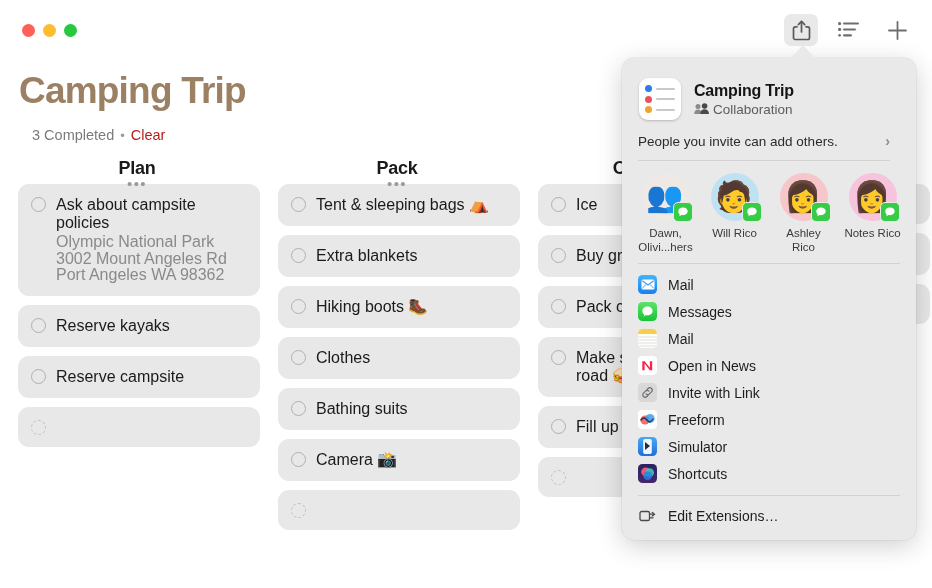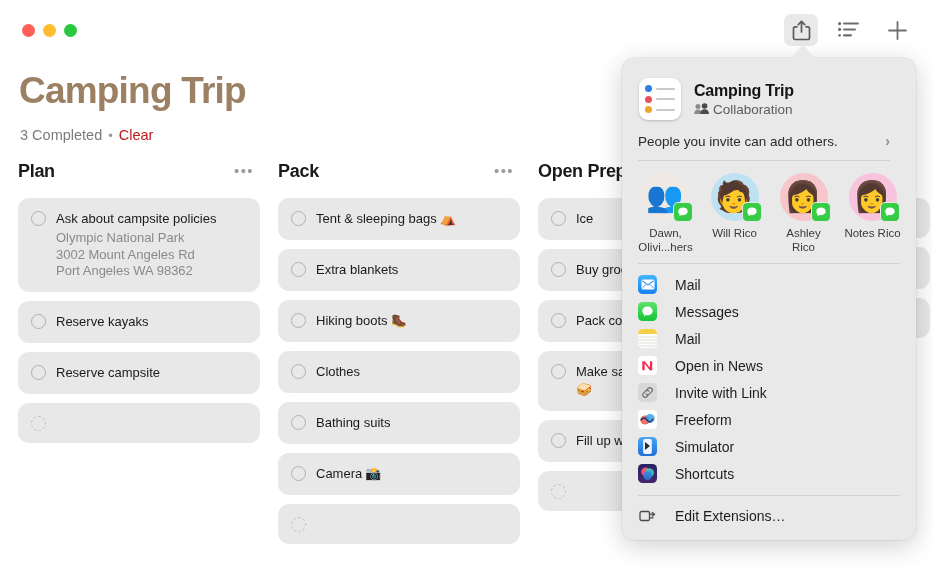--- a/index.html
+++ b/index.html
@@ -67,21 +67,21 @@
     top: 70px;
     left: 19px;
     font-size: 37px;
     font-weight: bold;
     letter-spacing: -0.8px;
     color: #9c8063;
   }
   #subtitle {
     position: absolute;
     top: 127px;
-    left: 20px;
+    left: 32px;
     font-size: 14.5px;
     color: #7b7b7b;
     display: flex;
     align-items: center;
     gap: 6px;
   }
   #subtitle .sep { color: #9a9a9a; font-size: 13px; }
   #subtitle .clear-link { color: #b91c1c; cursor: pointer; }
 
   
@@ -102,22 +102,22 @@
     padding-right: 18px;
     position: relative;
   }
   .column.narrow { width: 150px; flex: 0 0 150px; }
 
   .col-head {
     display: flex;
     align-items: center;
     justify-content: space-between;
     height: 26px;
-    margin-bottom: 14px;
     padding-right: 4px;
+    flex-direction: column;
   }
   .col-title {
     font-size: 18px;
     font-weight: bold;
     color: #1a1a1a;
     letter-spacing: -0.3px;
     white-space: nowrap;
   }
   .col-more {
     font-size: 15px;
@@ -146,27 +146,27 @@
     width: 15px; height: 15px;
     border-radius: 50%;
     border: 1.3px solid #b0b0b0;
     margin-top: 1px;
     background: transparent;
   }
   .circle.dashed { border-style: dashed; border-color: #c2c2c2; }
 
   .task-body { min-width: 0; flex: 1; }
   .task-title {
-    font-size: 13px;
+    font-size: 16px;
     color: #1a1a1a;
     line-height: 18px;
     white-space: pre-wrap;
   }
   .task-sub {
-    font-size: 13px;
+    font-size: 16px;
     color: #8a8a8a;
     line-height: 16.5px;
     margin-top: 2px;
     white-space: pre-line;
   }
 
   
   .column.clipped { overflow: hidden; }
 
   
@@ -289,21 +289,21 @@
   .avatars-rule {
     margin: 9px 16px 0 16px;
     border-bottom: 1px solid #d2d2d2;
   }
 
   
   .pop-menu { padding: 7px 0 0 0; }
   .menu-item {
     display: flex;
     align-items: center;
-    gap: 18px;
+    gap: 11px;
     padding: 4px 16px;
     height: 27px;
     cursor: pointer;
   }
   .menu-label { font-size: 14px; color: #1d1d1d; }
   .mi-icon {
     width: 19px; height: 19px;
     border-radius: 4.5px;
     flex: 0 0 auto;
     display: flex;

